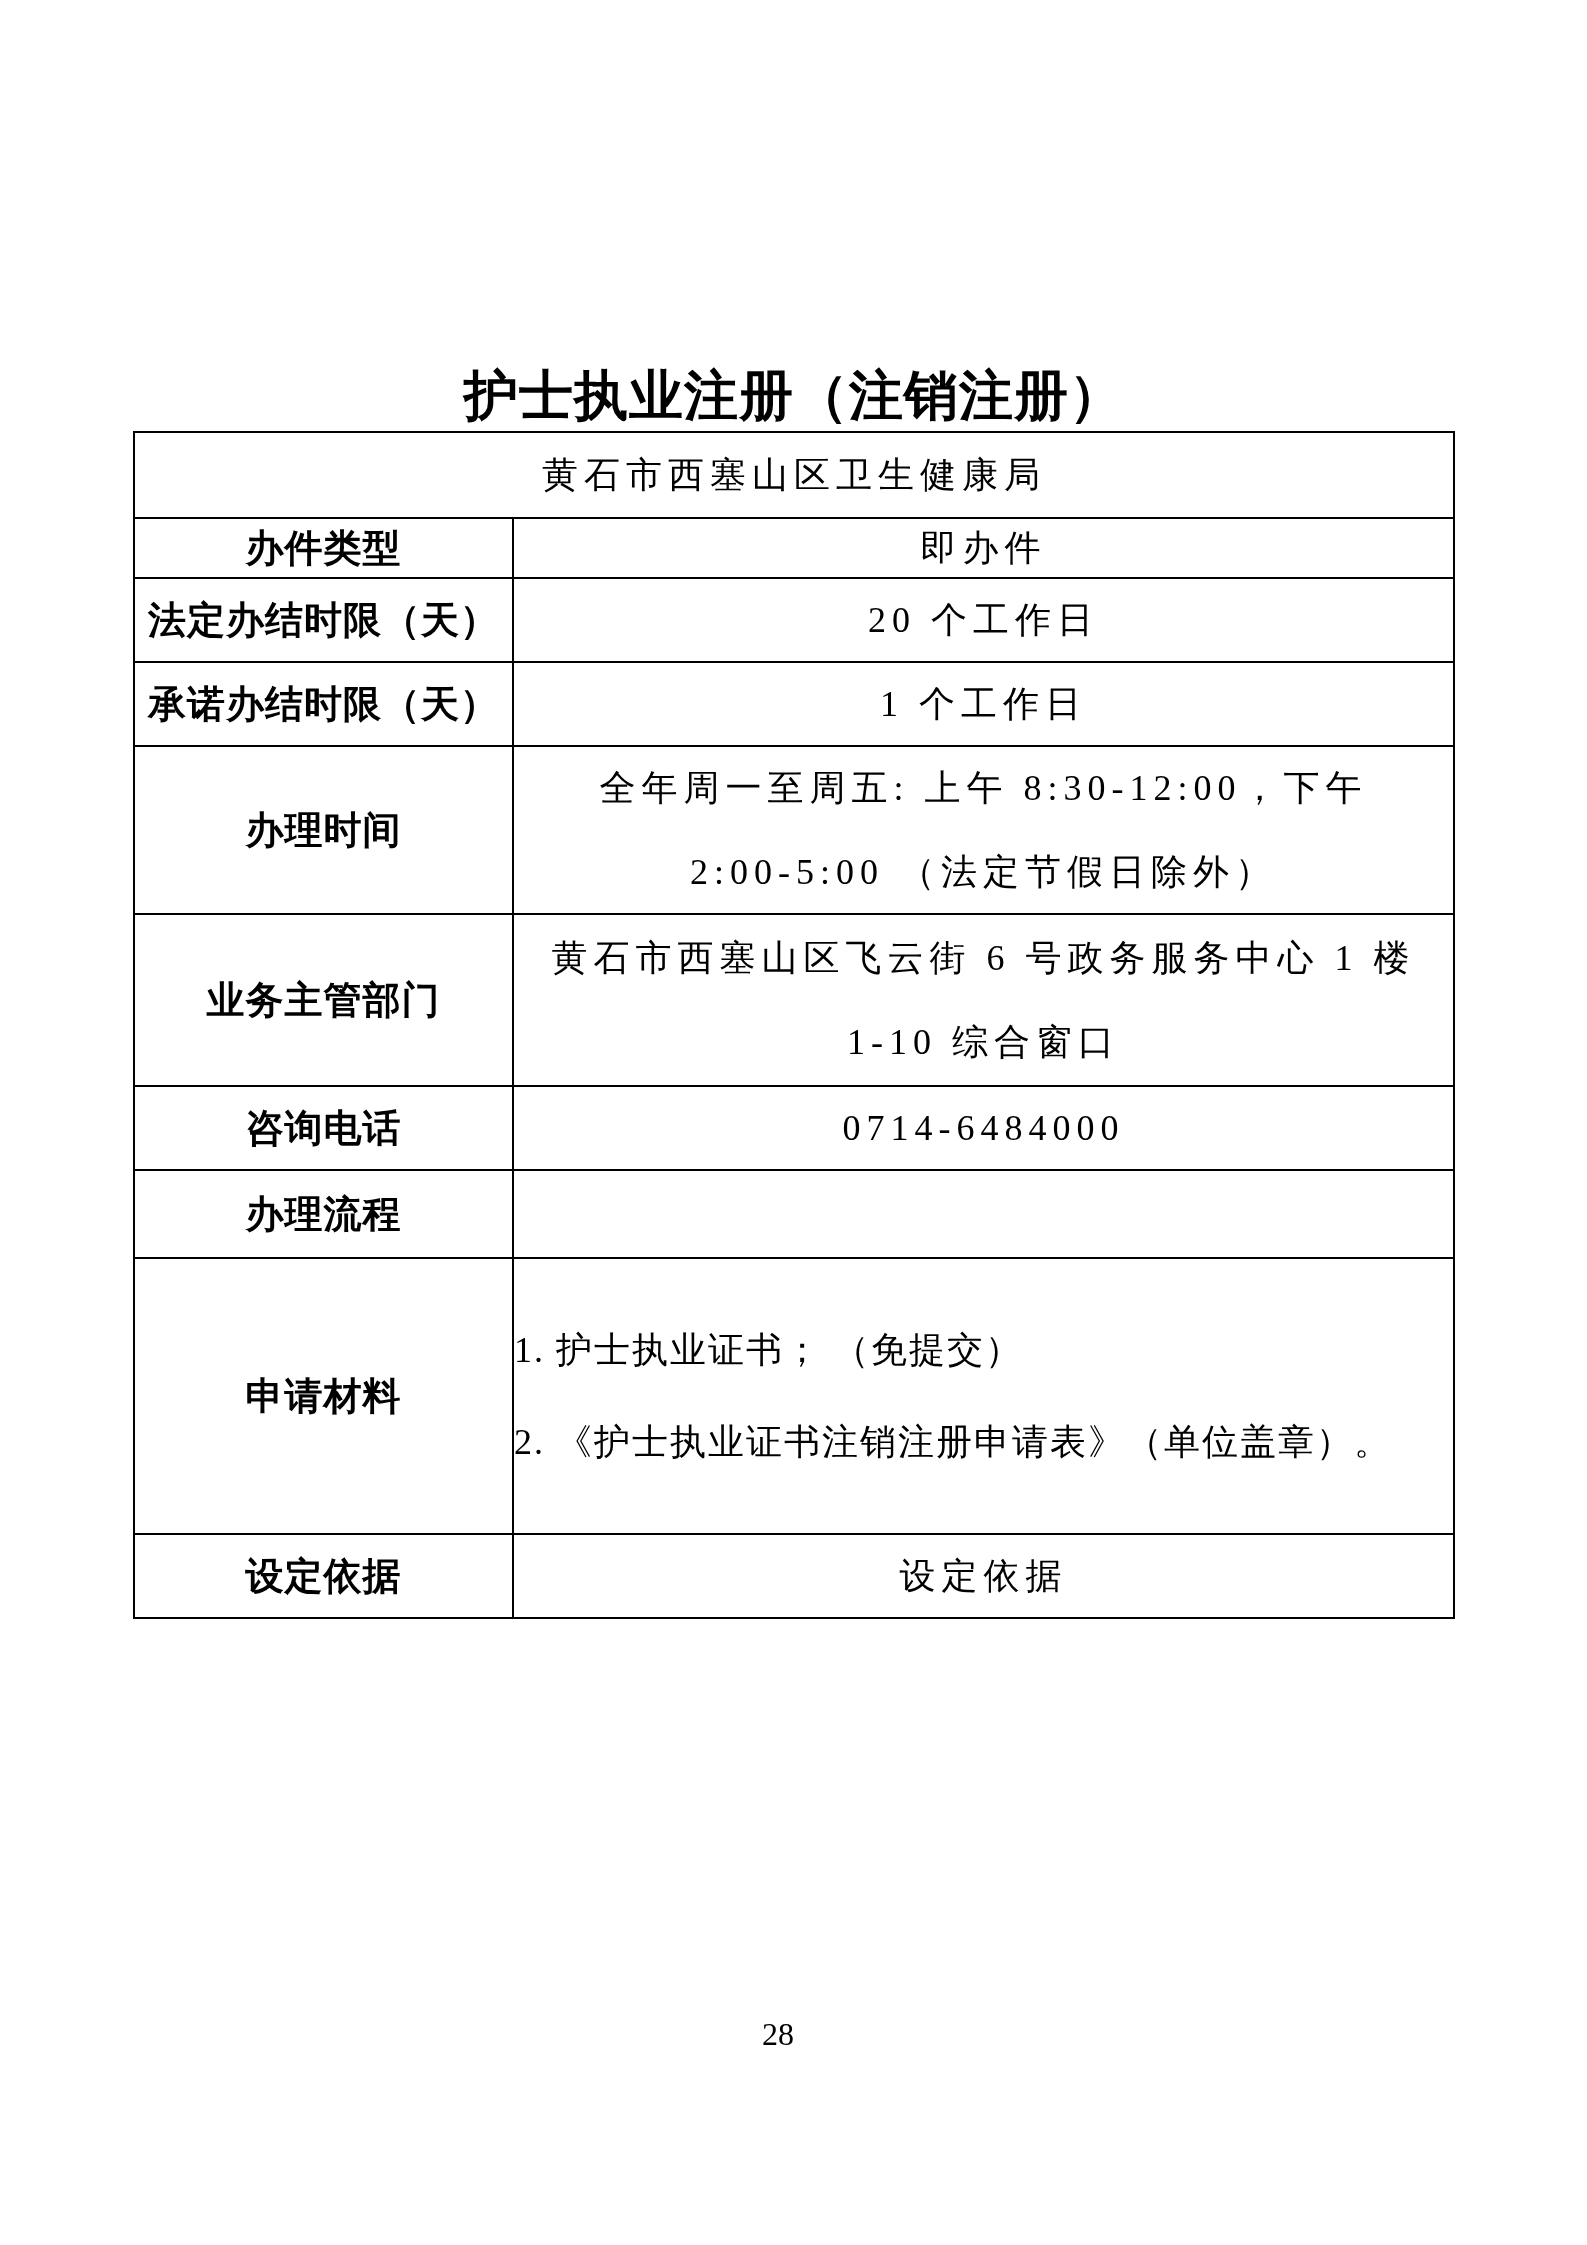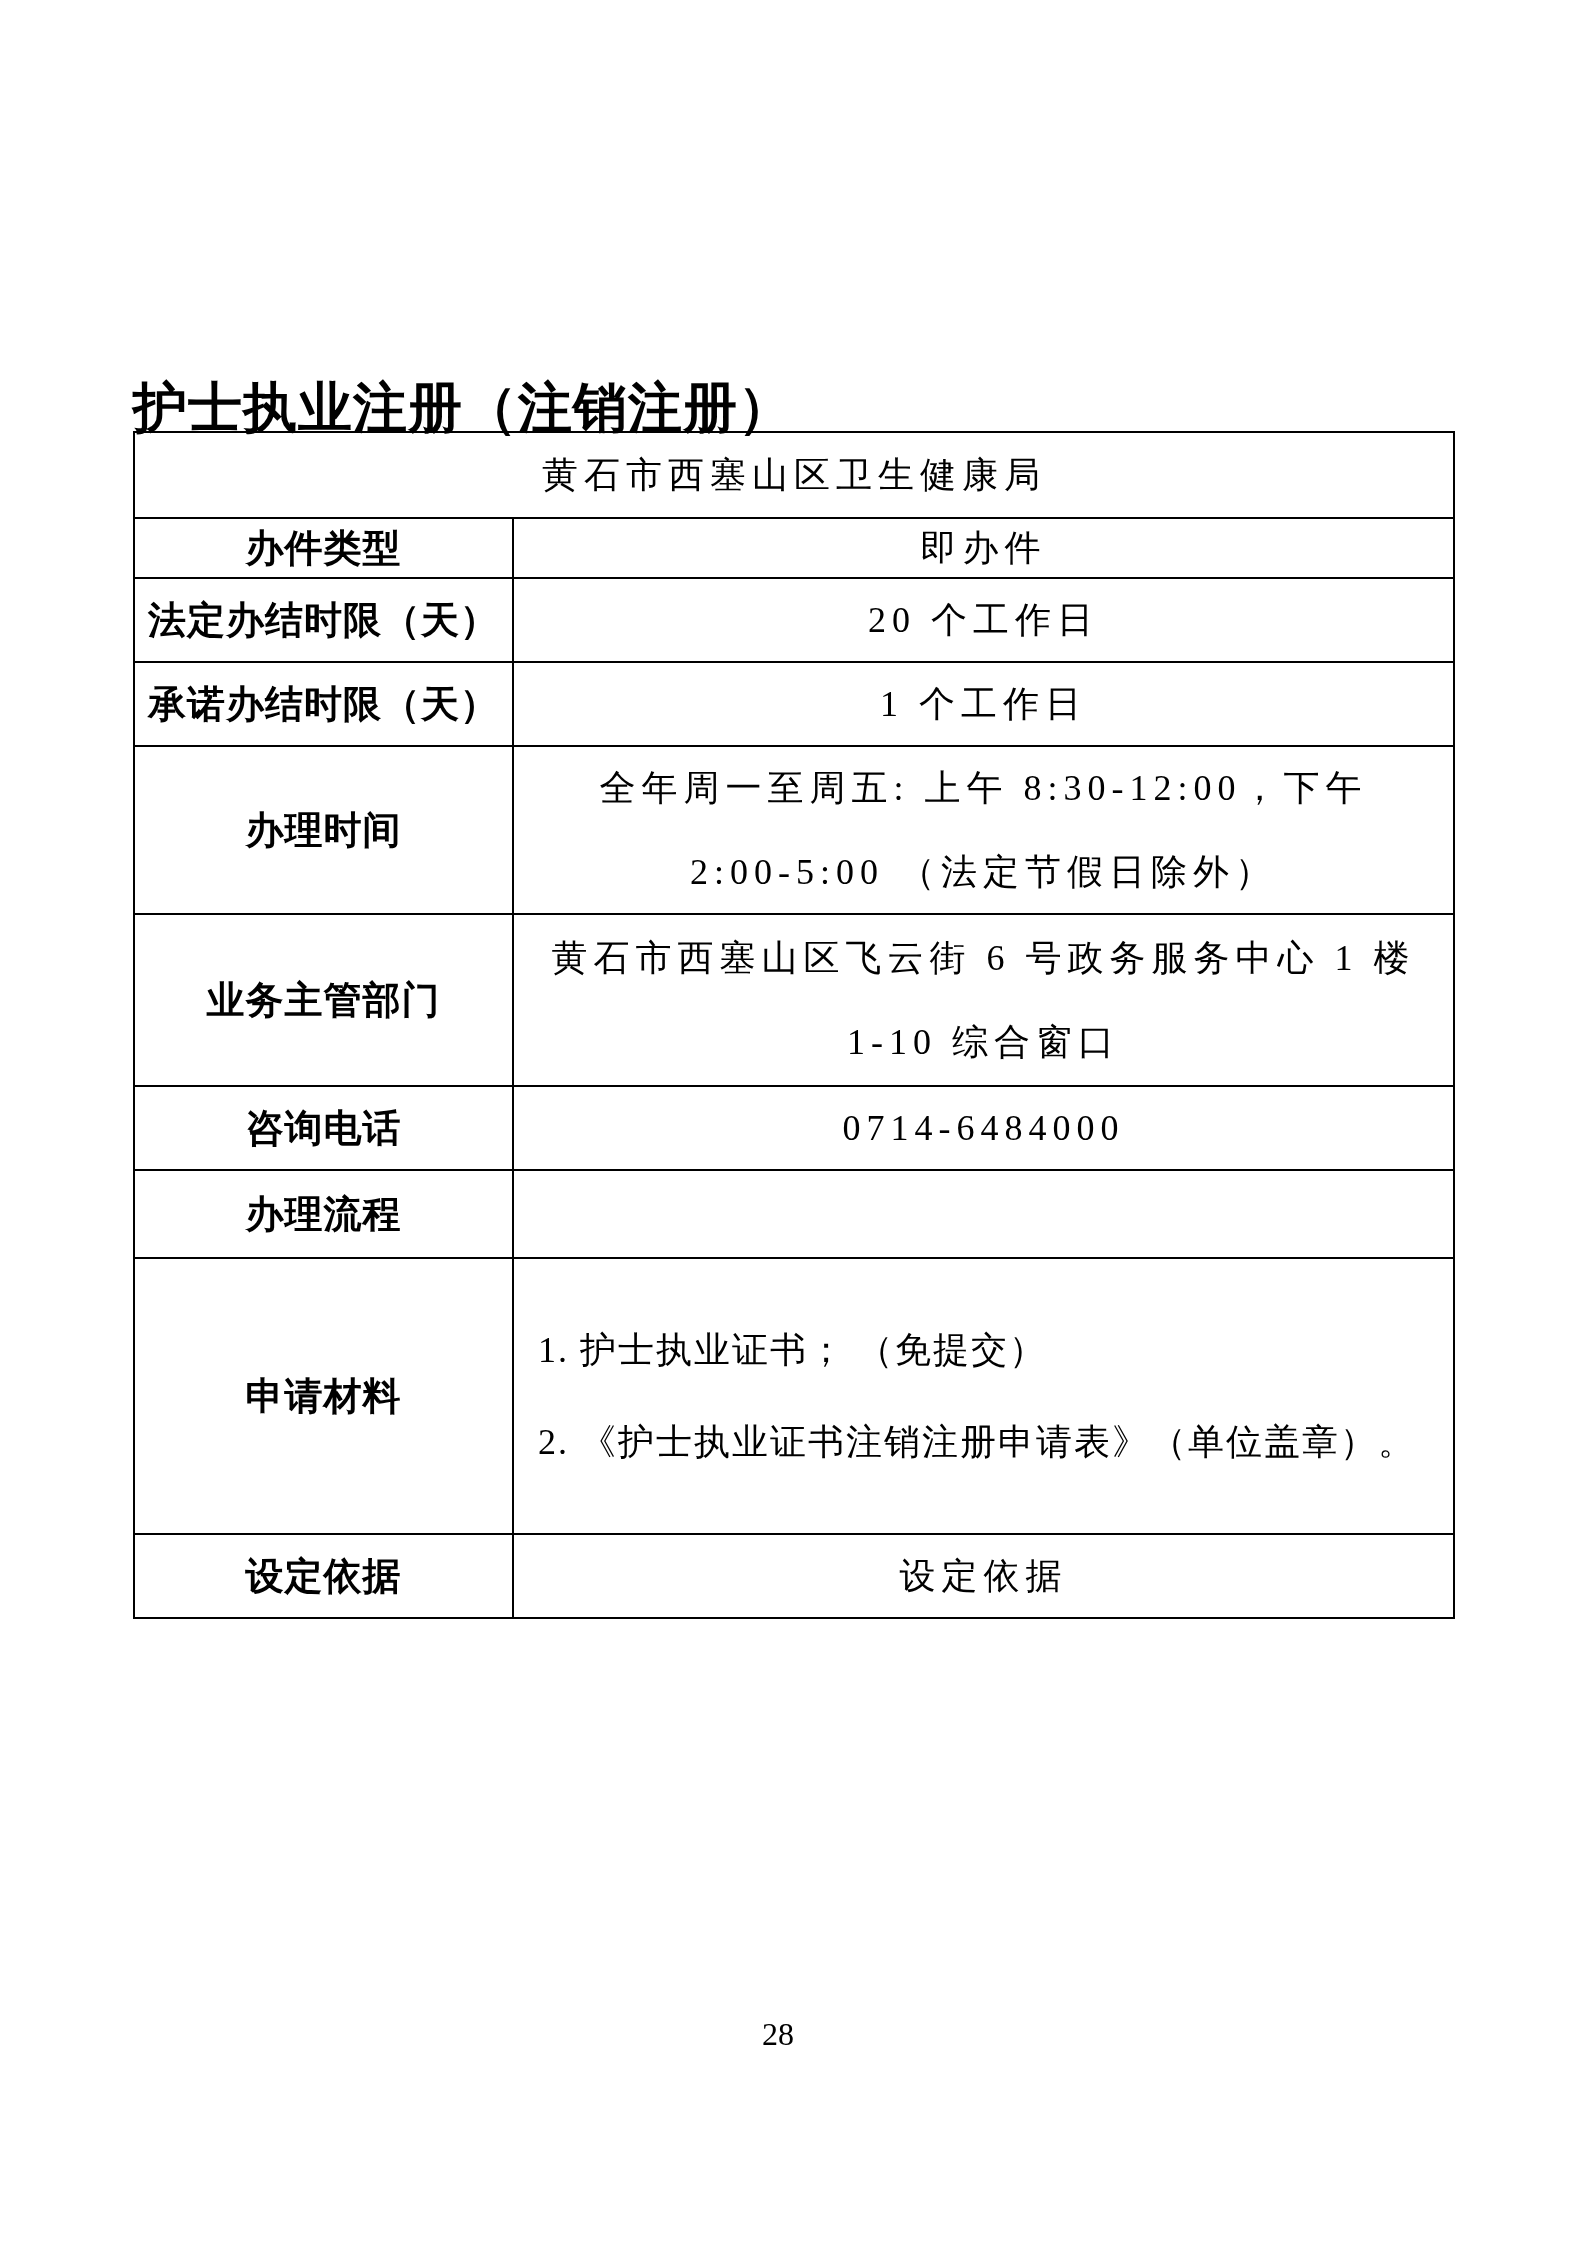--- a/index.html
+++ b/index.html
@@ -6,26 +6,26 @@
   .doc {
     position: relative;
     width: 1587px;
     height: 2245px;
     background: #ffffff;
     color: #000000;
     font-family: "Liberation Serif", "DejaVu Serif", serif;
   }
   .title {
     position: absolute;
-    top: 368px;
+    top: 356px;
     left: 133px;
     width: 1322px;
     height: 80px;
     line-height: 80px;
-    text-align: left;
+    text-align: center;
     font-size: 54px;
     font-weight: bold;
     font-family: "Liberation Serif", "DejaVu Serif", serif;
     letter-spacing: 1px;
     white-space: nowrap;
   }
   .table {
     position: absolute;
     top: 431px;
     left: 133px;
@@ -57,21 +57,20 @@
     justify-content: center;
     align-items: center;
     font-size: 36px;
     letter-spacing: 6px;
     text-align: center;
   }
   .value-cell .line { line-height: 58px; white-space: nowrap; }
   .row-double .value-cell .line { line-height: 84px; }
   .value-cell.left-align {
     align-items: flex-start;
-    padding-left: 24px;
     padding-right: 10px;
     text-align: left;
     letter-spacing: 2px;
   }
   .row-xl .value-cell .line { line-height: 92px; }
   .page-number {
     position: absolute;
     top: 1968px;
     left: 133px;
     width: 1290px;

